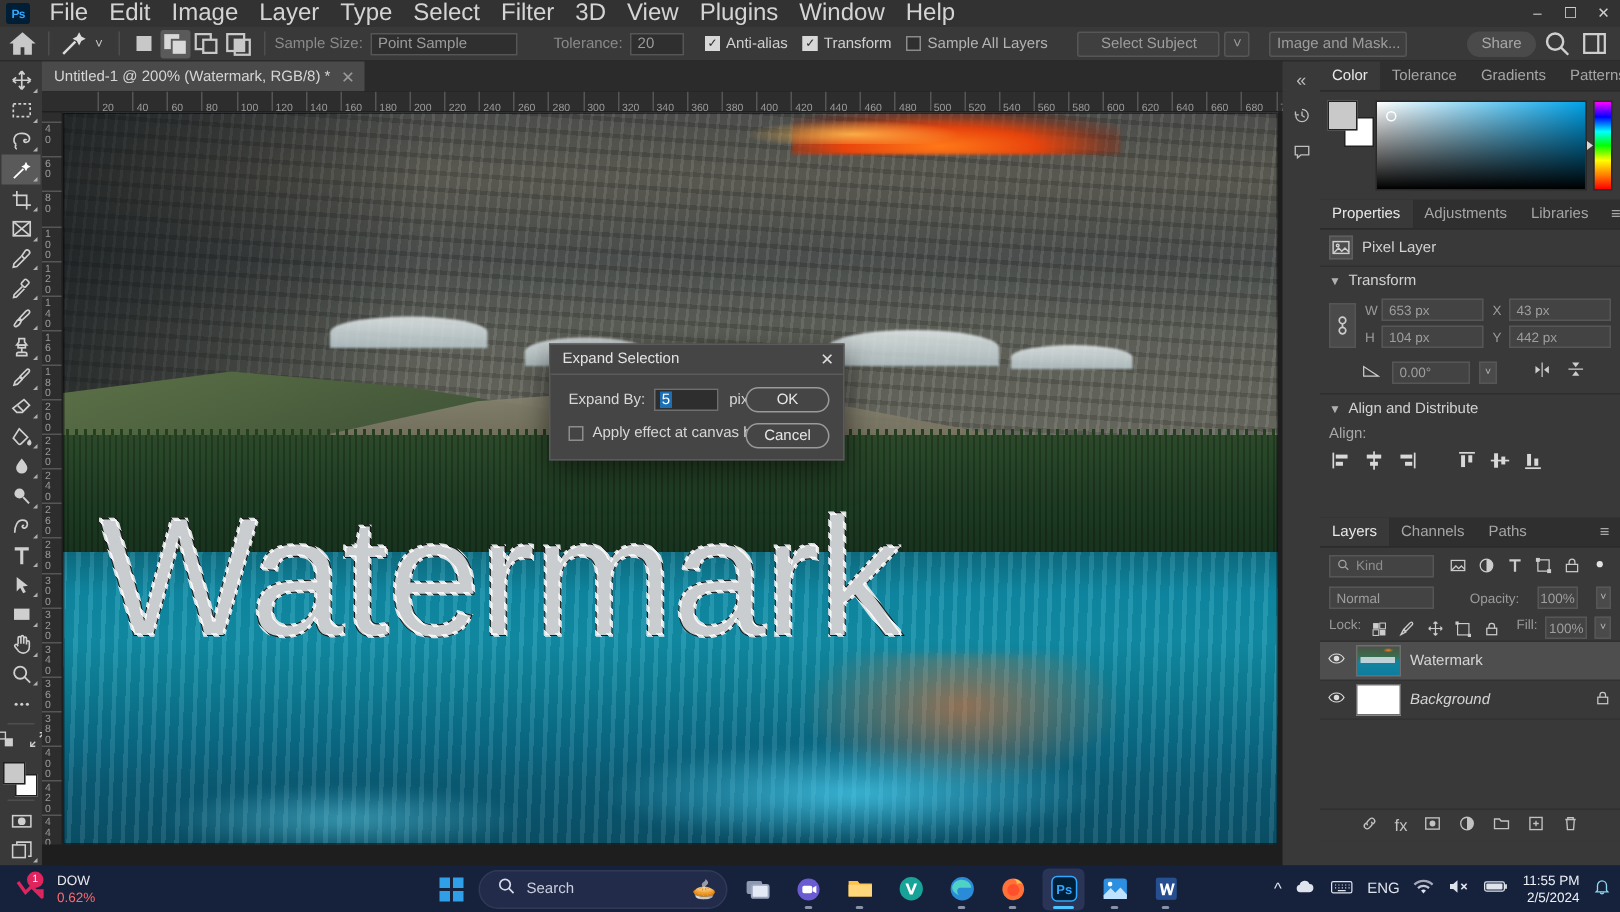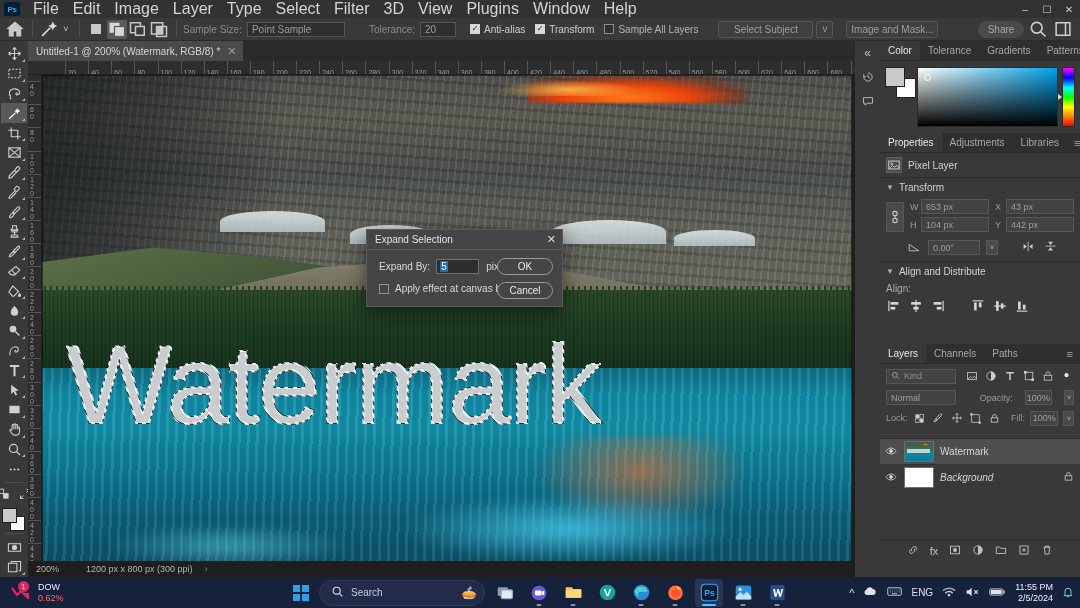--- a/index.html
+++ b/index.html
@@ -322,21 +322,21 @@
     background: #434343; border: 1px solid #565656; height: 15px; width: 84px;
     font-size: 9px; color: #9e9e9e; display: flex; align-items: center; padding: 0 4px;
   }
   .smalllab { font-size: 9px; color: #9a9a9a; white-space: nowrap; }
   .opacity-inp {
     background: #434343; border: 1px solid #565656; height: 15px; width: 33px;
     font-size: 9px; color: #9e9e9e; display: flex; align-items: center; justify-content:center;
   }
   .stepper { width: 12px; height: 15px; background: #4a4a4a; border:1px solid #565656;
              display:flex; align-items:center; justify-content:center; color:#bbb; font-size:7px; }
-  .lock-row { display: flex; align-items: center; padding: 2px 6px 12px; gap: 5px; }
+  .lock-row { display: flex; padding: 2px 6px 0; gap: 5px; }
   .layer-rows { border-top: 1px solid #2f2f2f; }
   .layer-row {
     display: flex; align-items: center; height: 26px; padding: 0 6px 0 4px; gap: 6px;
     border-bottom: 1px solid #323232;
   }
   .layer-row.selected { background: #4e4e4e; }
   .eye { width: 14px; color: #cfcfcf; font-size: 11px; text-align: center; }
   .lthumb { width: 30px; height: 21px; border: 1px solid #6e6e6e; background: #fff; overflow:hidden; position:relative; }
   .lthumb.mini-photo {
     background: linear-gradient(180deg,#4a5348 0%,#3c6b4a 33%, #13849e 55%, #0d7da0 100%);
@@ -867,25 +867,20 @@
         <div class="wm">Watermark</div>
         <div class="wm-ants">Watermark</div>
       </div>
       <div class="canvas-border"></div>
     </div>
 
     <div class="vscroll">
       <div class="thumb"></div>
     </div>
 
-    <div class="statusbar">
-      <span class="zoom">200%</span>
-      <span class="dims">1200 px x 800 px (300 ppi)</span>
-      <span class="arrow">›</span>
-    </div>
   </div>
 
   <div class="panel-collapse-col">
     <div class="pcc-ic">«</div>
     <div class="pcc-ic">
       <svg viewBox="0 0 16 16" width="12" height="12" fill="none" stroke="#bfbfbf" stroke-width="1.2">
           <path d="M2.5 8a5.5 5.5 0 105.5-5.5"></path>
           <path d="M8 4.5V8l2.4 1.6"></path>
           <path d="M2.2 4.5v3h3"></path>
         </svg>

